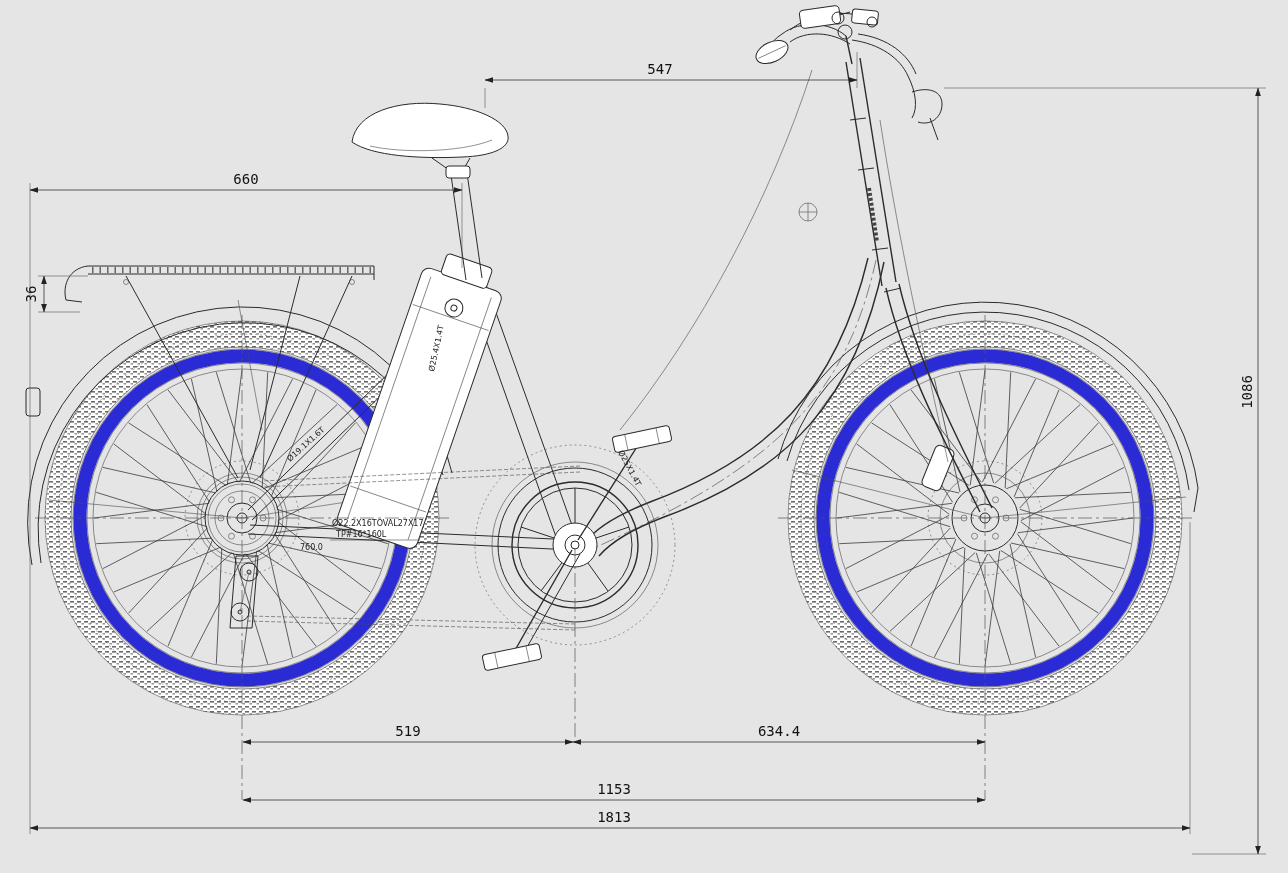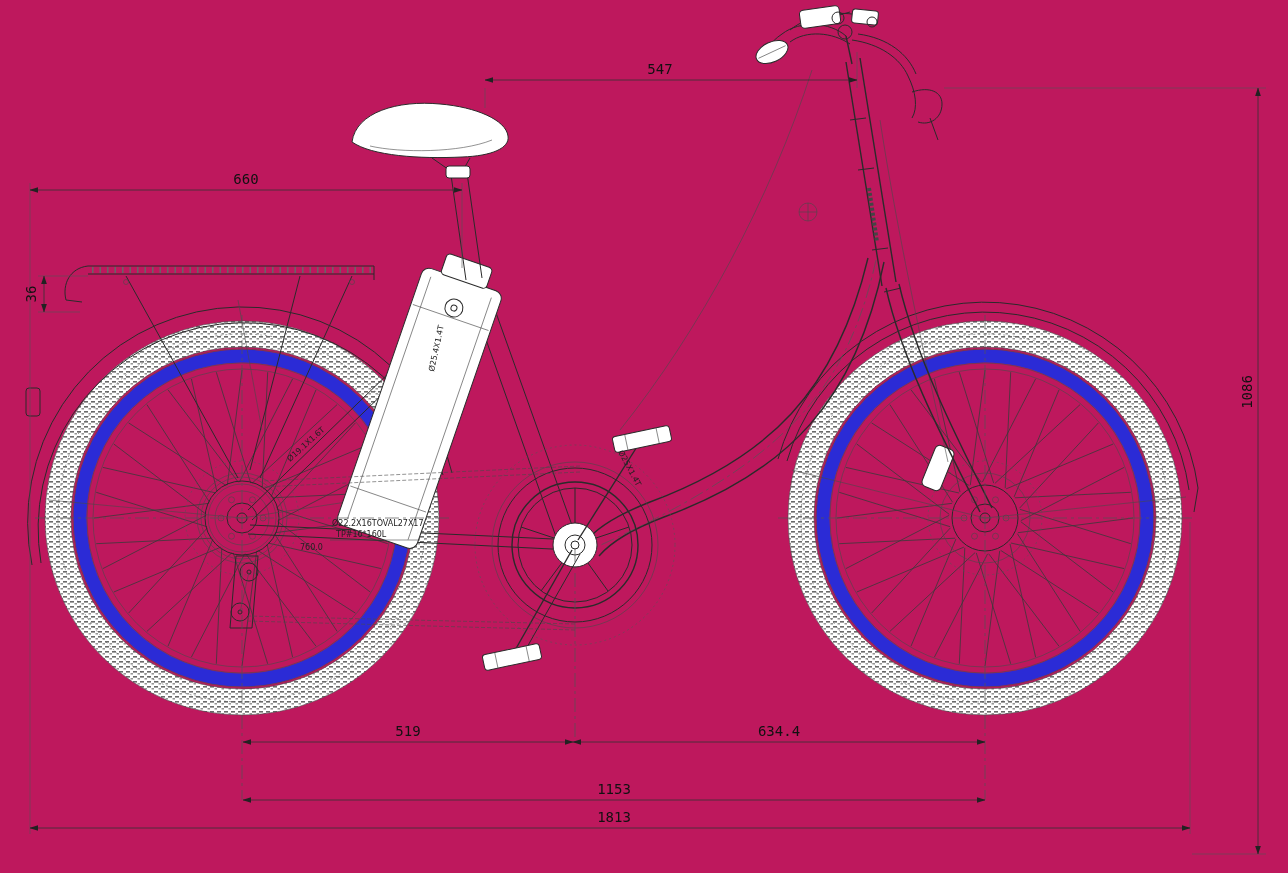--- a/index.html
+++ b/index.html
@@ -1,16 +1,16 @@
 <!DOCTYPE html>
 <html style="--rim: #2b2bd6;"><head>
 <meta charset="utf-8">
 <style>
   html,body{margin:0;padding:0;background:#ffffff}
-  .canvas{position:relative;width:1288px;height:873px;background:#be185d;overflow:hidden}
+  .canvas{position:relative;width:1288px;height:873px;background:#e5e5e5;overflow:hidden}
   svg{display:block}
   .ln{stroke:#2b2b2b;stroke-width:1;fill:none}
   .ln2{stroke:#2b2b2b;stroke-width:1.4;fill:none}
   .thin{stroke:#4a4a4a;stroke-width:.6;fill:none}
   .dim{stroke:#333;stroke-width:.8;fill:none}
   .ext{stroke:#555;stroke-width:.6;fill:none}
   .cl{stroke:#555;stroke-width:.7;stroke-dasharray:14 4 3 4;fill:none}
   .dot{stroke:#555;stroke-width:.6;stroke-dasharray:2 3;fill:none}
   .rim{stroke:var(--rim,#2b2bd6);stroke-width:13;fill:none}
   .whitefill{fill:#fff;stroke:#2b2b2b;stroke-width:1}

